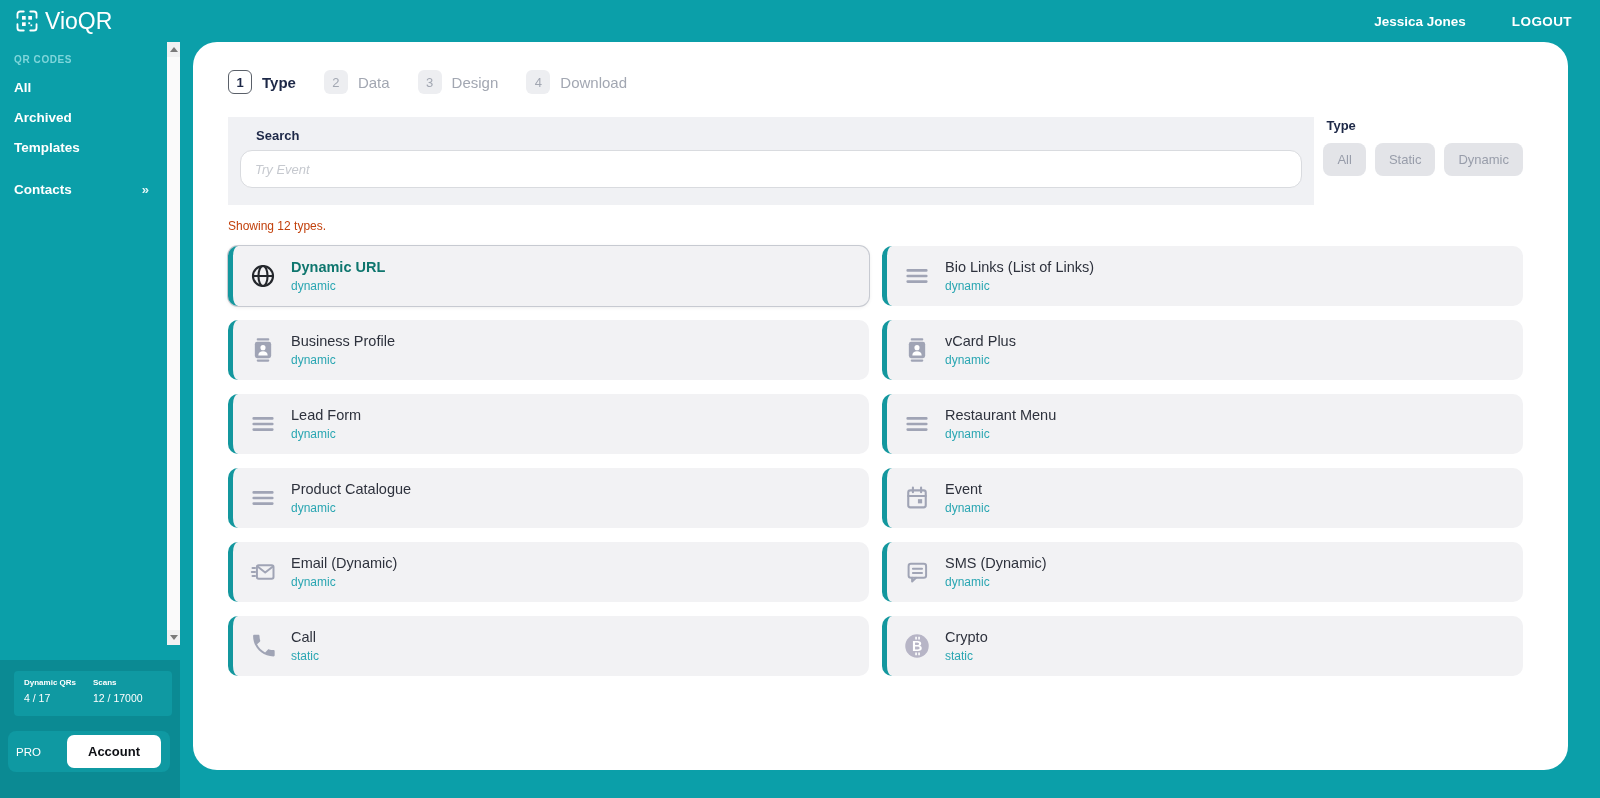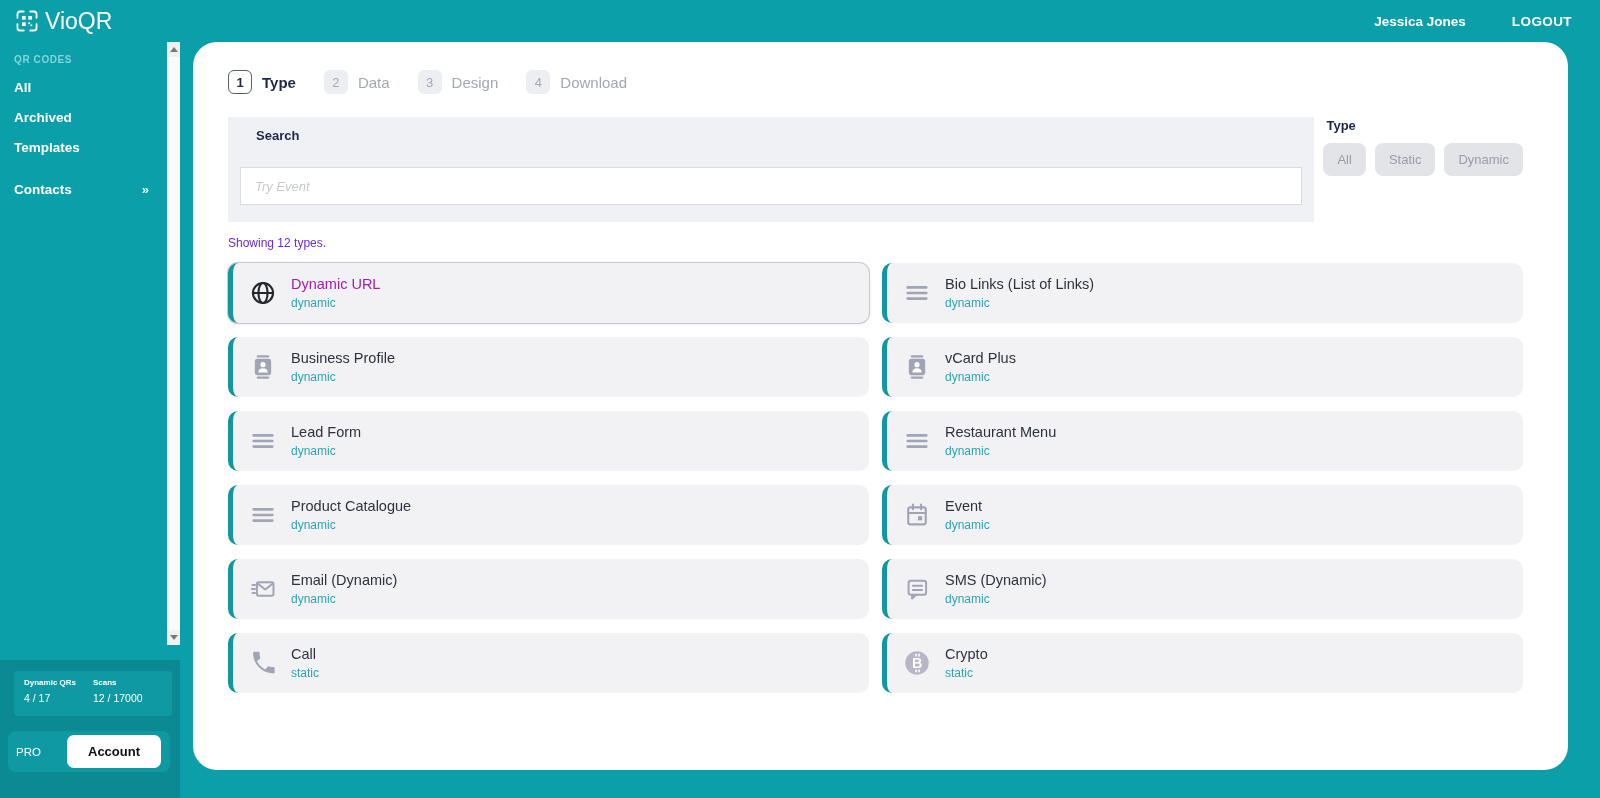--- a/index.html
+++ b/index.html
@@ -86,51 +86,51 @@
   }
   .step-label { font-size:15px; color:#a2a7b2; }
   .step.active .step-num { background:#fff; border:1.5px solid #5a6069; color:#1d2847; font-weight:700; }
   .step.active .step-label { color:#1d2847; font-weight:700; }
 
   
   .search-row { display:flex; align-items:flex-start; margin-top:23px; }
   .search-strip { width:1090px; background:#f0f1f4; padding:11px 12px 17px; }
   .search-label { font-size:13px; font-weight:700; color:#1d2847;margin-left:16px; }
   .search-input {
-    display:block; width:100%; height:38px; margin-top:24px;
-    border:1px solid #d9dbdf; border-radius:0; background:#fff;
+    display:block; width:100%; height:38px; margin-top:7px;
+    border:1px solid #d9dbdf; border-radius:12px; background:#fff;
     padding:0 14px; font-size:13px; color:#2b2f3a; outline:none;
     font-family:"Liberation Sans", sans-serif;
   }
   .search-input::placeholder { font-style:italic; color:#c6c9cf; }
   .filter-block { margin-left:9px; padding-top:1px; }
   .filter-label { font-size:13px; font-weight:700; color:#1d2847; margin:0 0 10px 3px; }
   .filter-btns { display:flex; gap:9px; }
   .filter-btn {
     background:#e3e4e8; color:#989daa; border:none; border-radius:8px;
     padding:0 14px; height:33px; font-size:13px; cursor:pointer;
     font-family:"Liberation Sans", sans-serif;
   }
 
-  .results-summary { margin-top:14px; font-size:12px; color:#6d28d9; }
+  .results-summary { margin-top:14px; font-size:12px; color:#c2410c; }
 
   
   .grid { margin-top:13px; display:grid; grid-template-columns:1fr 1fr; column-gap:13px; row-gap:14px; }
   .card {
     height:60px; background:#f2f2f4; border-radius:10px;
     border-left:5px solid #13979e;
     display:flex; align-items:center; padding-left:15px; gap:13px; cursor:pointer;
   }
   .card.selected {
     box-shadow:0 0 0 1px #c7cad1, 0 1px 4px rgba(0,0,0,.10);
   }
   .card-icon { width:30px; height:30px; display:flex; align-items:center; justify-content:center; color:#a0a4b5; }
   .card.selected .card-icon { color:#24272c; }
   .card-title { font-size:14.5px; color:#2e323d; line-height:17px; }
-  .card.selected .card-title { font-weight:400; color:#a21caf; }
+  .card.selected .card-title { font-weight:700; color:#0f766e; }
   .card-sub { font-size:12px; color:#2aa6b2; margin-top:3px; }
 </style>
 </head>
 <body>
 
 <div class="topbar">
   <div class="logo">
     <span>
       <svg width="26" height="26" viewBox="0 0 24 24" fill="none" stroke="#fff" stroke-width="1.7" stroke-linecap="round">
         <path d="M9 3.2H5.6A2.4 2.4 0 0 0 3.2 5.6V9"></path>

